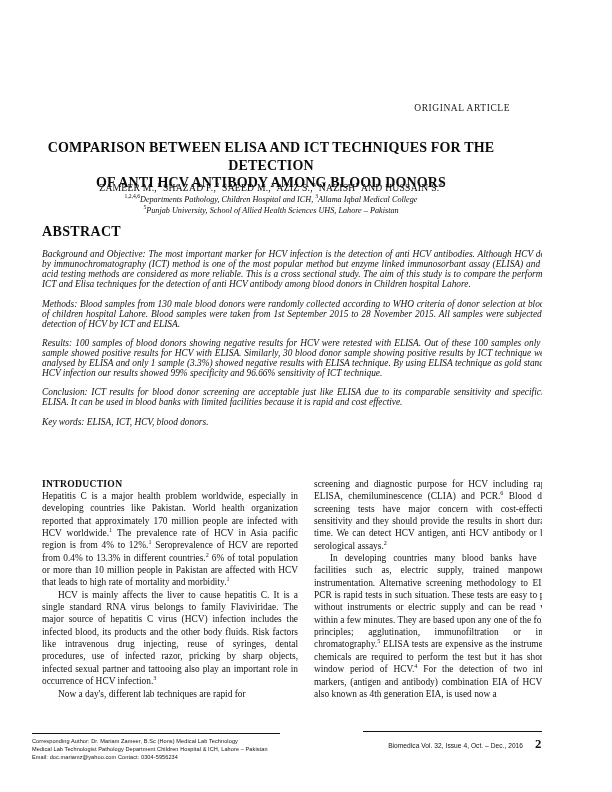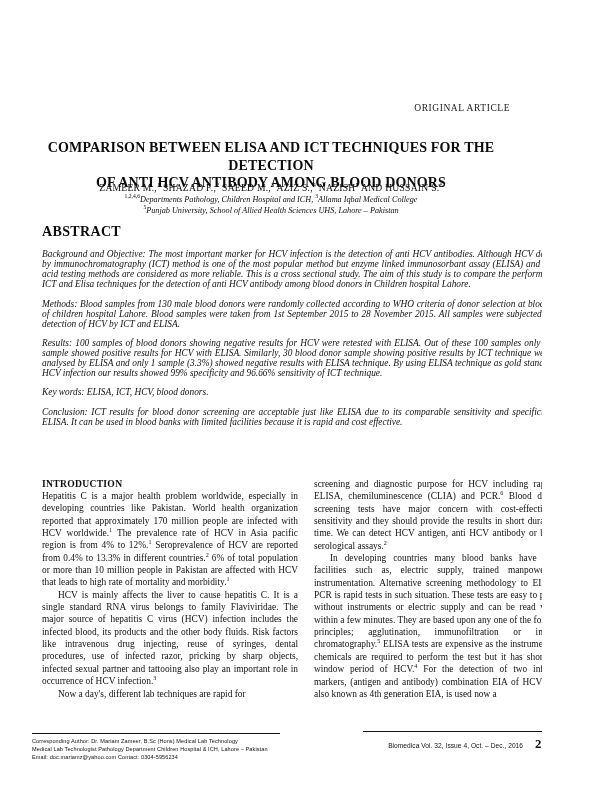--- a/index.html
+++ b/index.html
@@ -196,22 +196,22 @@
     <div class="authors">ZAMEER M.,<sup>1</sup> SHAZAD F.,<sup>2</sup> SAEED M.,<sup>3</sup> AZIZ S.,<sup>4</sup> NAZISH<sup>5</sup> AND HUSSAIN S.<sup>6</sup></div>
     <div class="affil"><sup>1,2,4,6</sup>Departments Pathology, Children Hospital and ICH, <sup>3</sup>Allama Iqbal Medical College</div>
     <div class="affil"><sup>5</sup>Punjab University, School of Allied Health Sciences UHS, Lahore – Pakistan</div>
   </div>
 
   <div class="abstract">
     <div class="abstract-heading">ABSTRACT</div>
     <p class="abstract-para">Background and Objective:  The most important marker for HCV infection is the detection of anti HCV antibodies. Although HCV detection by immunochromatography (ICT) method is one of the most popular method but enzyme linked immunosorbant assay (ELISA) and nucleic acid testing methods are considered as more reliable. This is a cross sectional study. The aim of this study is to compare the performance of ICT and Elisa techniques for the detection of anti HCV antibody among blood donors in Children hospital Lahore.</p>
     <p class="abstract-para">Methods: Blood samples from 130 male blood donors were randomly collected according to WHO criteria of donor selection at blood bank of children hospital Lahore. Blood samples were taken from 1st September 2015 to 28 November 2015. All samples were subjected for the detection of HCV by ICT and ELISA.</p>
     <p class="abstract-para">Results: 100 samples of blood donors showing negative results for HCV were retested with ELISA. Out of these 100 samples only 1 (1%) sample showed positive results for HCV with ELISA. Similarly, 30 blood donor sample showing positive results by ICT technique were also analysed by ELISA and only 1 sample (3.3%) showed negative results with ELISA technique. By using ELISA technique as gold standard for HCV infection our results showed 99% specificity and 96.66% sensitivity of ICT technique.</p>
+    <p class="abstract-para">Conclusion:  ICT results for blood donor screening are acceptable just like ELISA due to its comparable sensitivity and specificity with ELISA. It can be used in blood banks with limited facilities because it is rapid and cost effective.</p>
     <p class="abstract-para">Key words:  ELISA, ICT, HCV, blood donors.</p>
-    <p class="abstract-para">Conclusion:  ICT results for blood donor screening are acceptable just like ELISA due to its comparable sensitivity and specificity with ELISA. It can be used in blood banks with limited facilities because it is rapid and cost effective.</p>
   </div>
 
   <div class="col col-left">
     <div class="section-heading">INTRODUCTION</div>
     <p class="body-para">Hepatitis C is a major health problem worldwide, especially in developing countries like Pakistan. World health organization reported that approximately 170 million people are infected with HCV worldwide.<sup>1</sup> The prevalence rate of HCV in Asia pacific region is from 4% to 12%.<sup>1</sup> Seroprevalence of HCV are reported from 0.4% to 13.3% in different countries.<sup>2</sup> 6% of total population or more than 10 million people in Pakistan are affected with HCV that leads to high rate of mortality and morbidity.<sup>1</sup></p>
     <p class="body-para indent">HCV is mainly affects the liver to cause hepatitis C. It is a single standard RNA virus belongs to family Flaviviridae. The major source of hepatitis C virus (HCV) infection includes the infected blood, its products and the other body fluids. Risk factors like intravenous drug injecting, reuse of syringes, dental procedures, use of infected razor, pricking by sharp objects, infected sexual partner and tattooing also play an important role in occurrence of HCV infection.<sup>3</sup></p>
     <p class="body-para indent">Now a day's, different lab techniques are rapid for</p>
   </div>
 
   <div class="col col-right">

